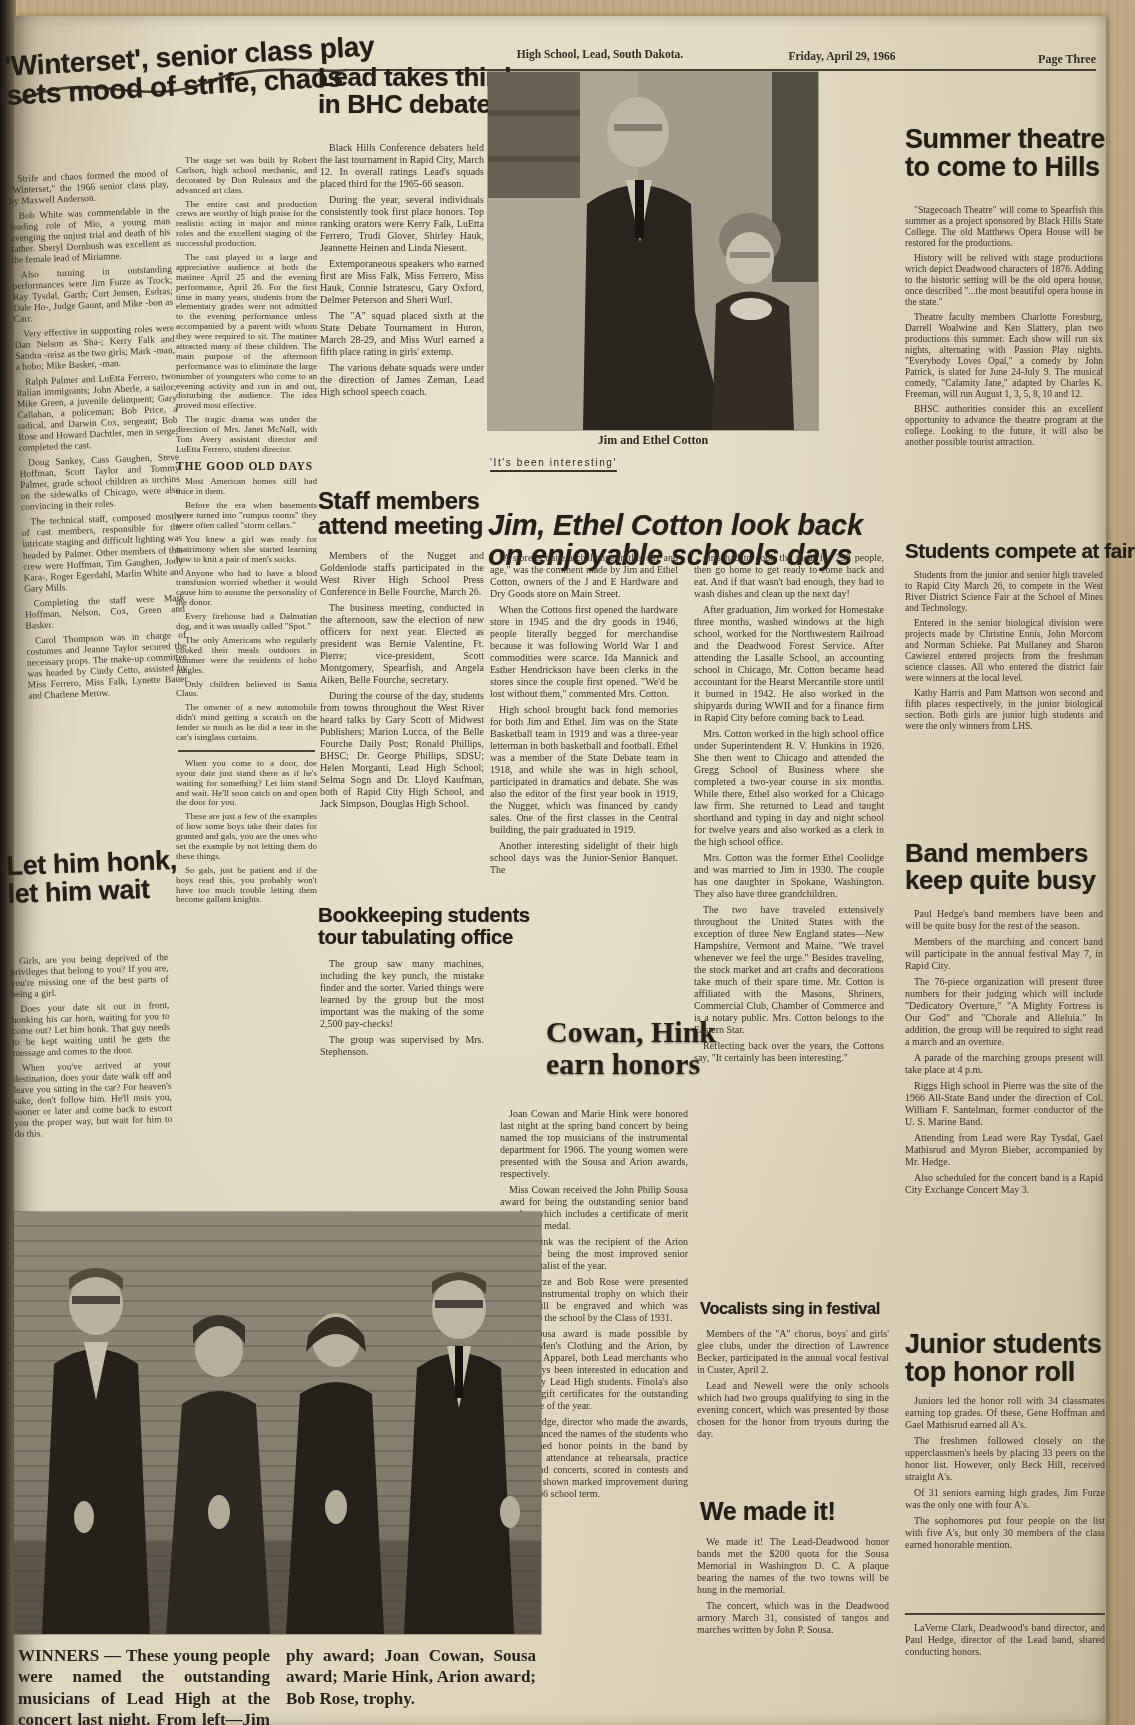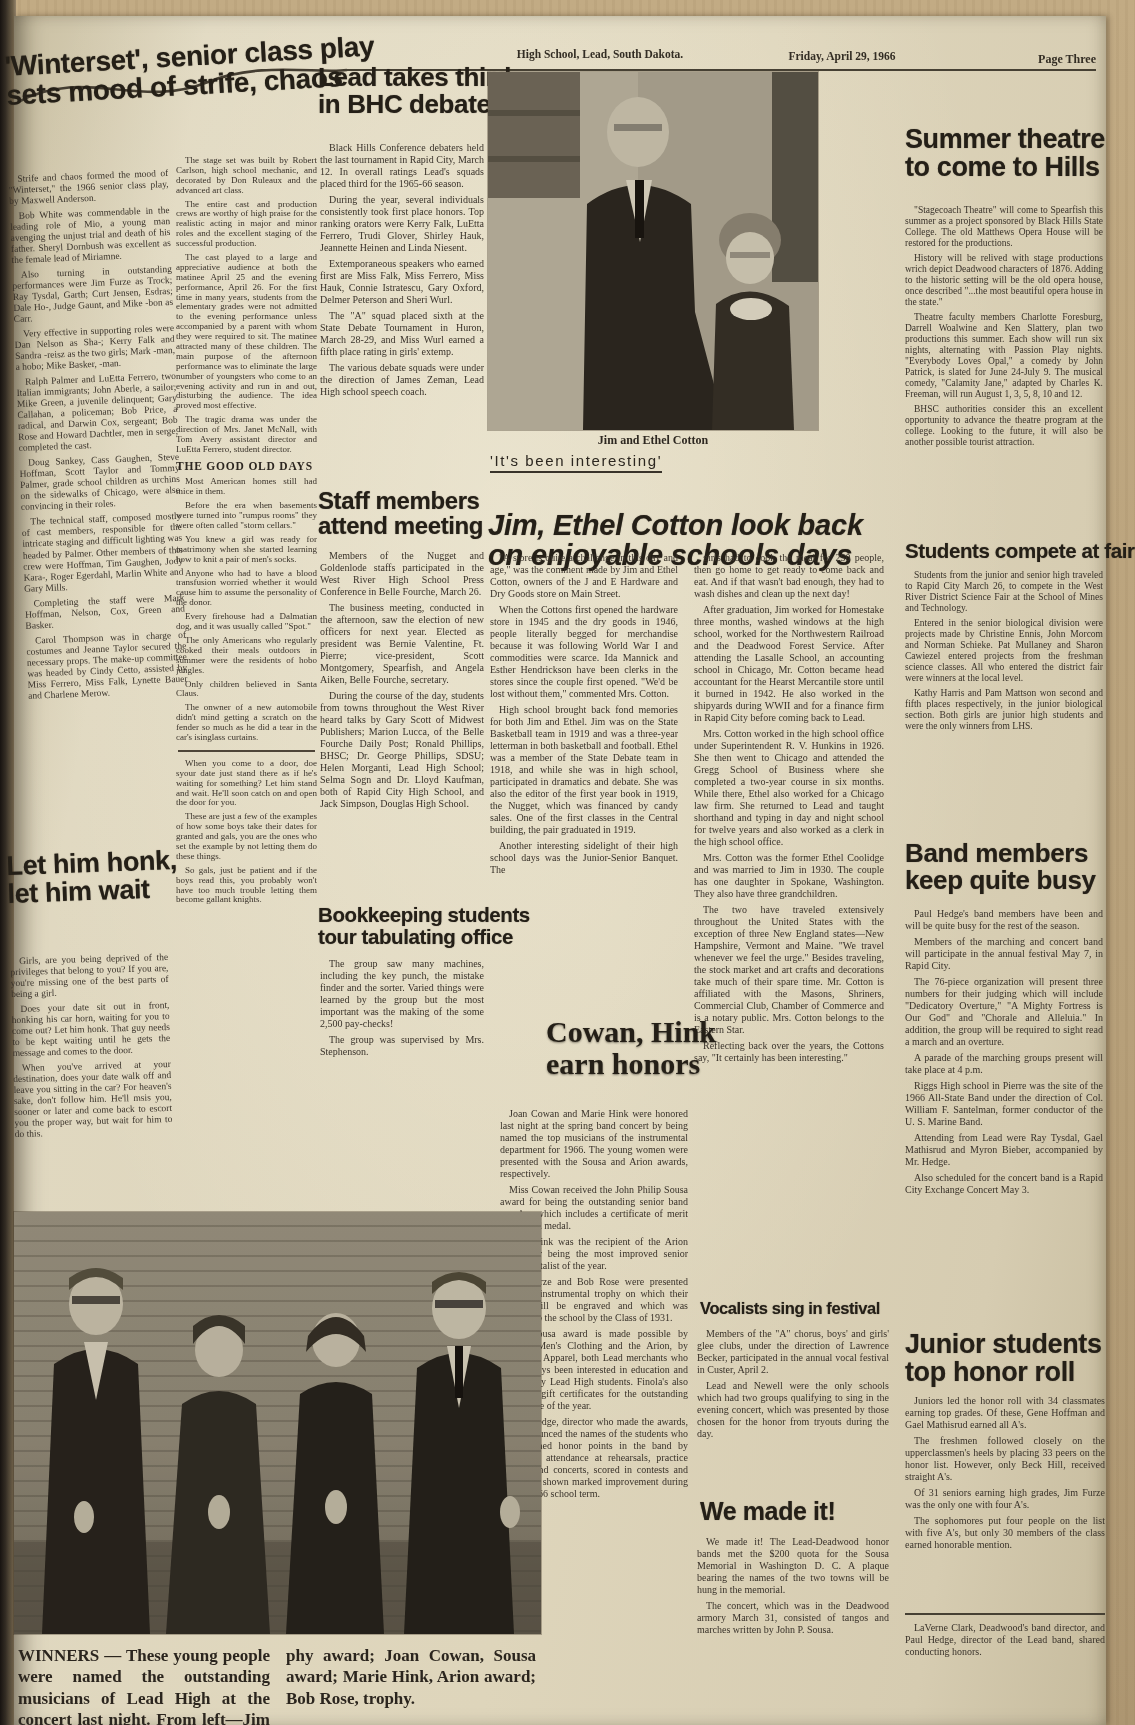--- a/index.html
+++ b/index.html
@@ -28,21 +28,21 @@
   .headline{font-family:"Liberation Sans",sans-serif;font-weight:bold;color:#241f17;line-height:1.05;letter-spacing:-.4px;text-shadow:0 0 1px rgba(40,34,26,.55);}
   .hl-italic{font-style:italic;letter-spacing:-.2px;}
   .hl-serif{font-family:"Liberation Serif",serif;letter-spacing:0;text-shadow:0 1px 2px rgba(30,25,18,.5);}
   .bodycol{font-family:"Liberation Serif",serif;color:#39322a;text-align:justify;overflow:hidden;}
   .bodycol p{margin:0 0 4px;text-indent:9px;}
   .fs95{font-size:9.5px;line-height:1.16;}
   .fs90{font-size:9px;line-height:1.1;}
   .fs100{font-size:10px;line-height:1.2;}
   .subhead{font-weight:bold;font-size:11.5px;letter-spacing:.8px;margin:5px 0 5px;color:#2c2620;text-indent:0;}
   .divider{height:2px;background:#4e4538;margin:7px 2px;}
-  .kicker{font-family:"Liberation Sans",sans-serif;font-size:15px;letter-spacing:1.6px;color:#2c2720;border-bottom:2px solid #39332a;padding-bottom:2px;display:inline-block;}
+  .kicker{font-family:"Liberation Sans",sans-serif;font-size:10px;letter-spacing:1.6px;color:#2c2720;border-bottom:2px solid #39332a;padding-bottom:2px;display:inline-block;}
   .photocap{font-weight:bold;font-size:12px;text-align:center;color:#2e2821;}
   .wincap{font-weight:bold;font-size:17px;line-height:1.25;color:#2b251e;text-align:justify;}
   .hrule{background:#464033;height:2px;}
   .headtxt{font-size:11.5px;font-weight:bold;color:#332d24;}
   .photo{overflow:hidden;box-shadow:0 0 0 1px rgba(60,50,35,.35);}
   .photo-bottom{
     background:
       repeating-linear-gradient(180deg, rgba(0,0,0,0) 0 13px, rgba(60,55,45,.25) 13px 15px),
       linear-gradient(180deg,#98917f 0%,#8e8776 55%,#706a5b 100%);
   }

